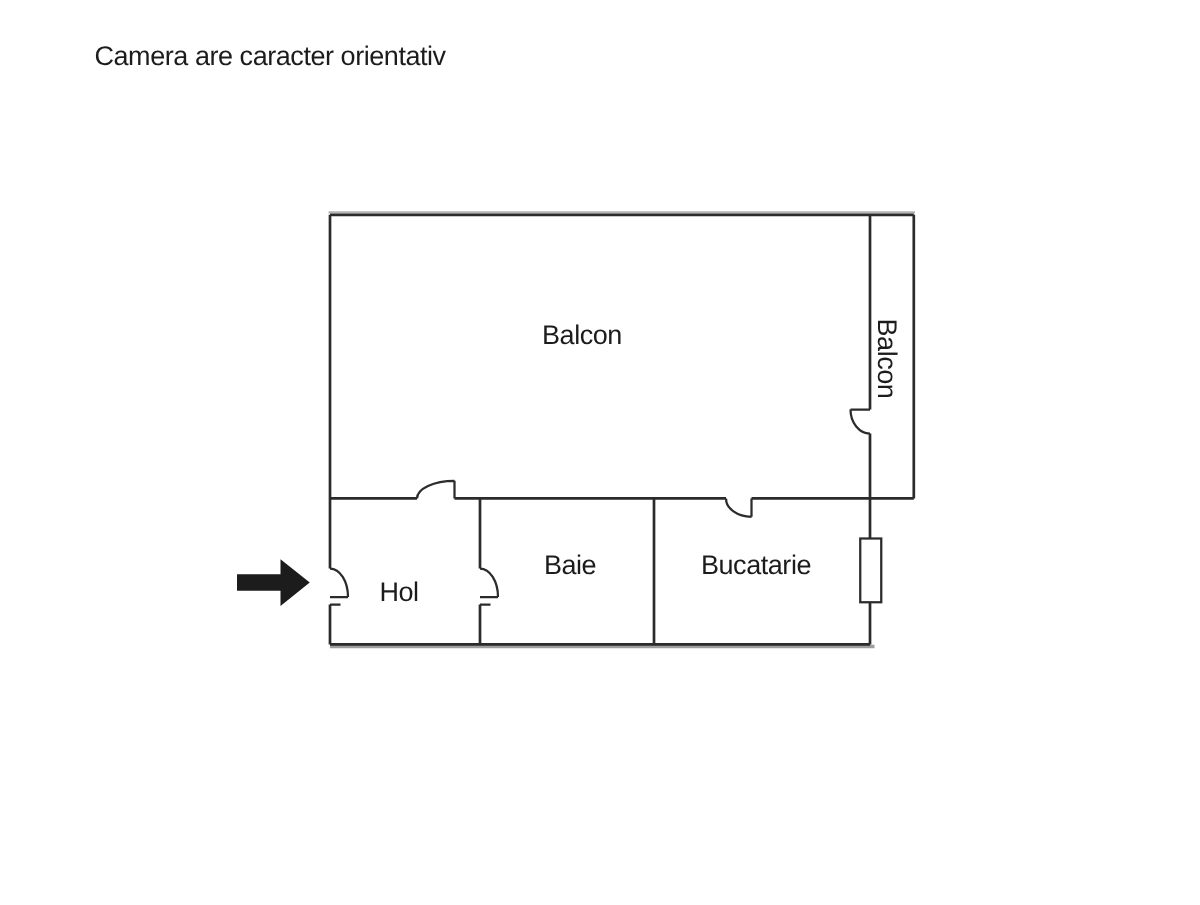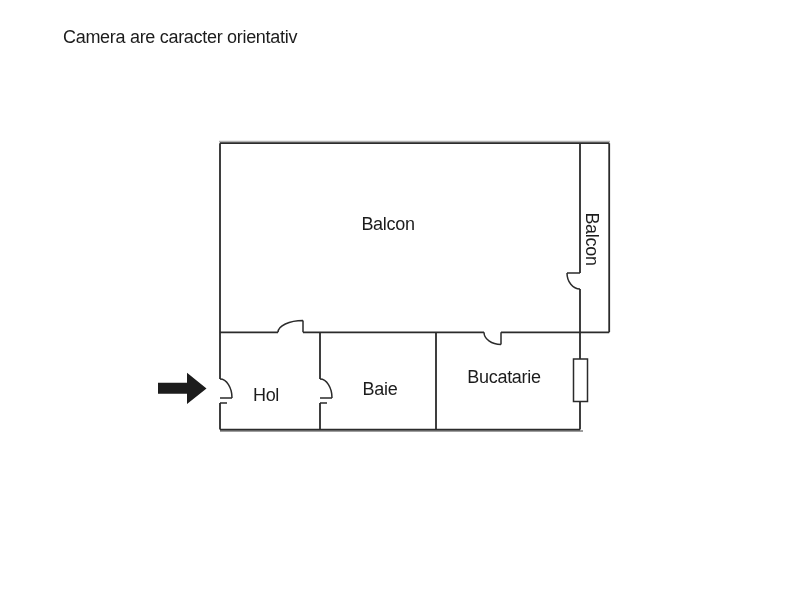--- a/index.html
+++ b/index.html
@@ -82,17 +82,17 @@
 
     <polygon class="arrow" points="158,382.8 187,382.8 187,372.8 206.5,388.4 187,404 187,393.8 158,393.8"></polygon>
   </svg>
 
   <div class="label" style="left:388px;top:224px;">Balcon</div>
 
   <div class="label rotated" style="left:591px;top:239px;">Balcon</div>
 
   <div class="label" style="left:266px;top:395px;">Hol</div>
 
-  <div class="label" style="left:380px;top:377px;margin-top:12px;">Baie</div>
+  <div class="label" style="left:380px;top:377px;">Baie</div>
 
   <div class="label" style="left:504px;top:377px;">Bucatarie</div>
 
 </div>
 
 </body></html>

